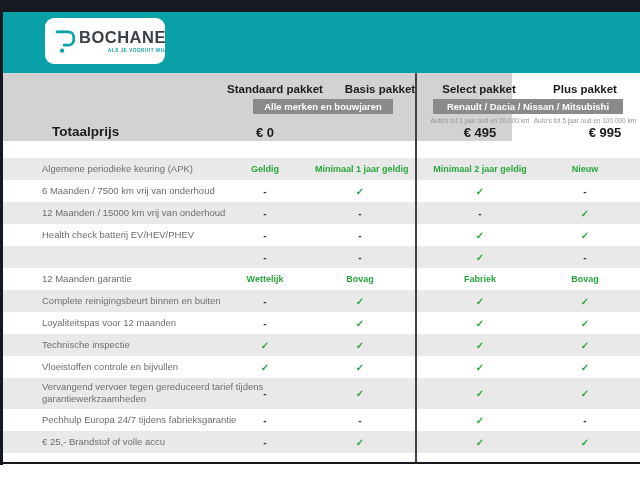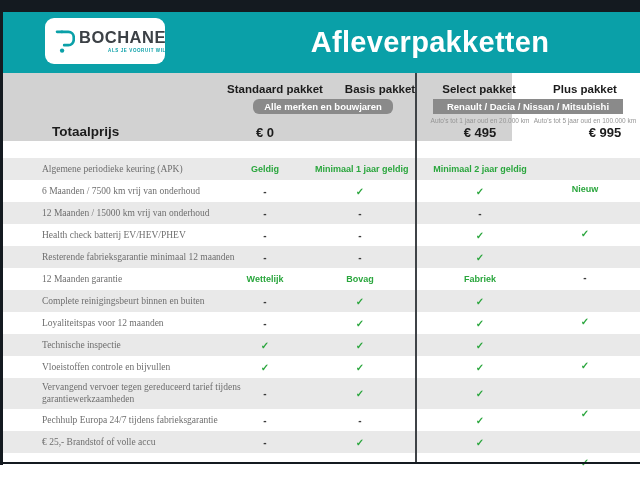--- a/index.html
+++ b/index.html
@@ -32,36 +32,36 @@
   }
 
   
   .band { position:absolute; left:0; top:73px; width:512px; height:68px; background:#d2d2d2; }
   .col-head { position:absolute; top:10px; width:130px; text-align:center; font-size:11.5px; font-weight:700; color:#1c1c1c; white-space:nowrap; }
   .h1 { left:210px; } .h2 { left:315px; } .h3 { left:414px; } .h4 { left:520px; }
   .badge {
     position:absolute; top:26px; height:15px; background:#8a8a8a; color:#ffffff;
     font-size:9.5px; font-weight:700; text-align:center; line-height:15px; white-space:nowrap;
   }
-  .badge1 { left:253px; width:140px;border-radius:6px; }
+  .badge1 { left:253px; width:140px; }
   .badge2 { left:433px; width:190px; }
   .caption { position:absolute; top:44px; width:140px; text-align:center; font-size:6.5px; color:#959595; white-space:nowrap; }
   .cap3 { left:410px; } .cap4 { left:515px; }
   .price { position:absolute; top:52px; width:100px; text-align:center; font-size:13px; font-weight:700; color:#1c1c1c; }
   .p1 { left:215px; } .p2 { left:310px; } .p3 { left:430px; } .p4 { left:555px; }
   .totaal { position:absolute; left:52px; top:51px; font-size:13.5px; font-weight:700; color:#1c1c1c; }
 
   
   .rows { position:absolute; left:0; top:158px; width:640px; }
   .row { position:relative; min-height:22px; display:flex; align-items:center; padding-left:42px; }
   .row:nth-child(odd) { background:#e9e9e9; }
-  .row .label { max-width:235px; font-size:9.5px; color:#6e6e6e; line-height:1.3; padding:3px 0;font-family:Liberation Serif, serif; }
+  .row .label { max-width:235px; font-size:9.5px; color:#6e6e6e; line-height:1.3; padding:3px 0; }
   .cell { position:absolute; top:50%; transform:translateY(-50%); text-align:center; white-space:nowrap; }
   .c1 { left:220px; width:90px; } .c2 { left:315px; width:90px; }
-  .c3 { left:430px; width:100px; } .c4 { left:535px; width:100px;margin-top:20px; }
+  .c3 { left:430px; width:100px; } .c4 { left:535px; width:100px; }
   .cell.check { color:#2aa63d; font-size:10px; font-weight:700; }
   .cell.dash { color:#3a3a3a; font-size:10px; font-weight:700; }
   .cell.text-val { color:#2aa63d; font-size:9px; font-weight:700; }
 </style>
 </head>
 <body>
 
 <div class="page">
 
   <div class="topbar"></div>
@@ -71,21 +71,20 @@
       <svg class="logo-icon" viewBox="0 0 24 32">
         <path d="M8 5 h8 a6.5 6.5 0 0 1 6.5 6.5 v3 a6.5 6.5 0 0 1 -6.5 6.5 h-5" fill="none" stroke="#0aa0a8" stroke-width="3.2" stroke-linecap="round"></path>
         <path d="M2.5 5 h6" fill="none" stroke="#0aa0a8" stroke-width="3.2" stroke-linecap="round"></path>
         <circle cx="8.5" cy="27.5" r="2.6" fill="#0aa0a8"></circle>
       </svg>
       <div class="logo-texts">
         <span class="brand">BOCHANE</span>
         <span class="tagline">ALS JE VOORUIT WIL</span>
       </div>
     </div>
-    <div class="title">Afleverpakketten</div>
   </div>
 
   <div class="band">
     <div class="col-head h1">Standaard pakket</div>
     <div class="col-head h2">Basis pakket</div>
     <div class="col-head h3">Select pakket</div>
     <div class="col-head h4">Plus pakket</div>
     <div class="badge badge1">Alle merken en bouwjaren</div>
     <div class="badge badge2">Renault / Dacia / Nissan / Mitsubishi</div>
     <div class="caption cap3">Auto's tot 1 jaar oud en 20.000 km</div>
@@ -119,21 +118,20 @@
     <div class="cell c4 check">✓</div>
   </div>
       <div class="row">
     <div class="label">Health check batterij EV/HEV/PHEV</div>
     <div class="cell c1 dash">-</div>
     <div class="cell c2 dash">-</div>
     <div class="cell c3 check">✓</div>
     <div class="cell c4 check">✓</div>
   </div>
       <div class="row">
-    <div class="label">Resterende fabrieksgarantie minimaal 12 maanden</div>
     <div class="cell c1 dash">-</div>
     <div class="cell c2 dash">-</div>
     <div class="cell c3 check">✓</div>
     <div class="cell c4 dash">-</div>
   </div>
       <div class="row">
     <div class="label">12 Maanden  garantie</div>
     <div class="cell c1 text-val">Wettelijk</div>
     <div class="cell c2 text-val">Bovag</div>
     <div class="cell c3 text-val">Fabriek</div>

